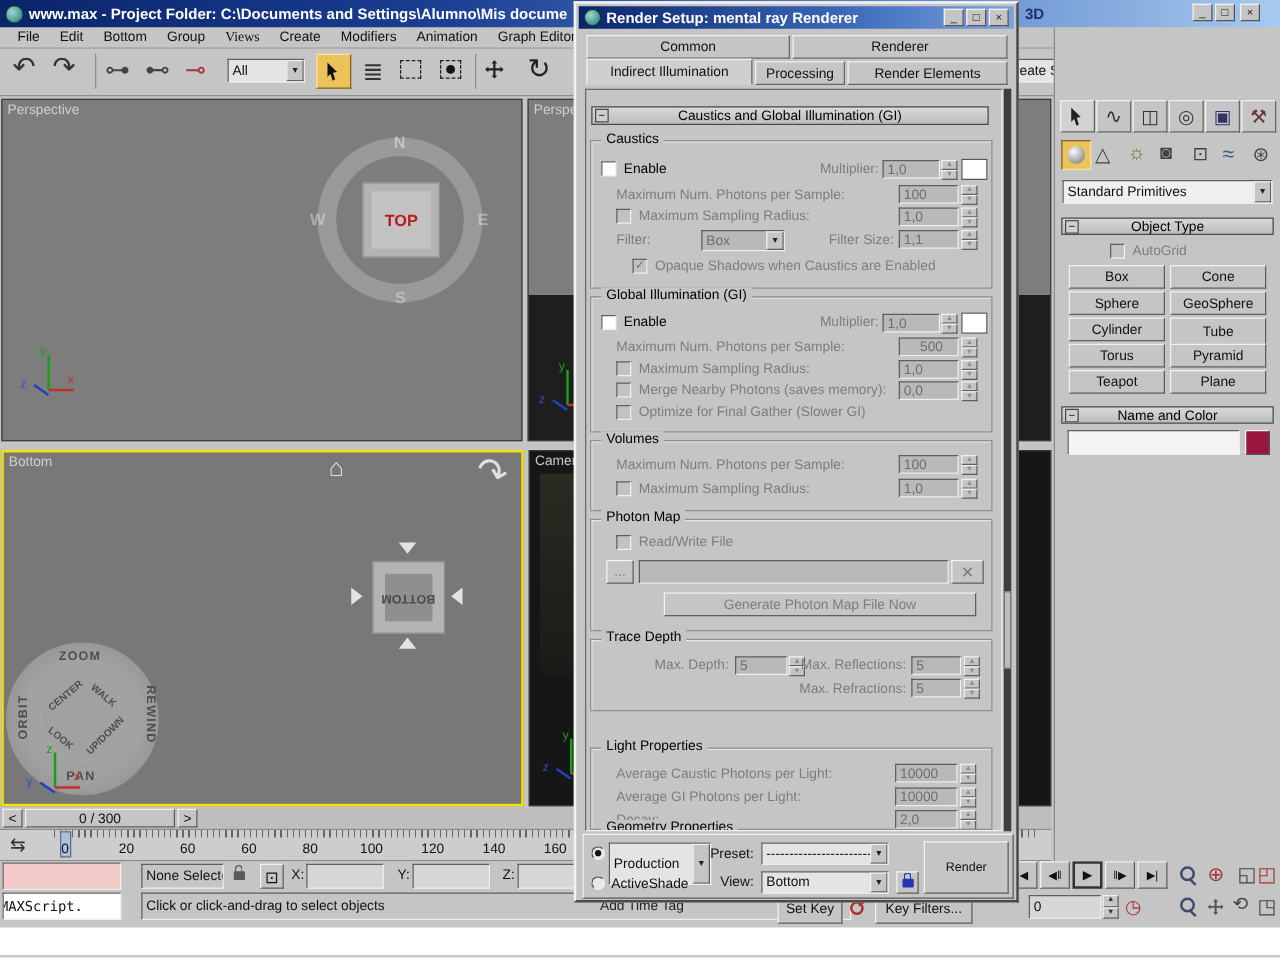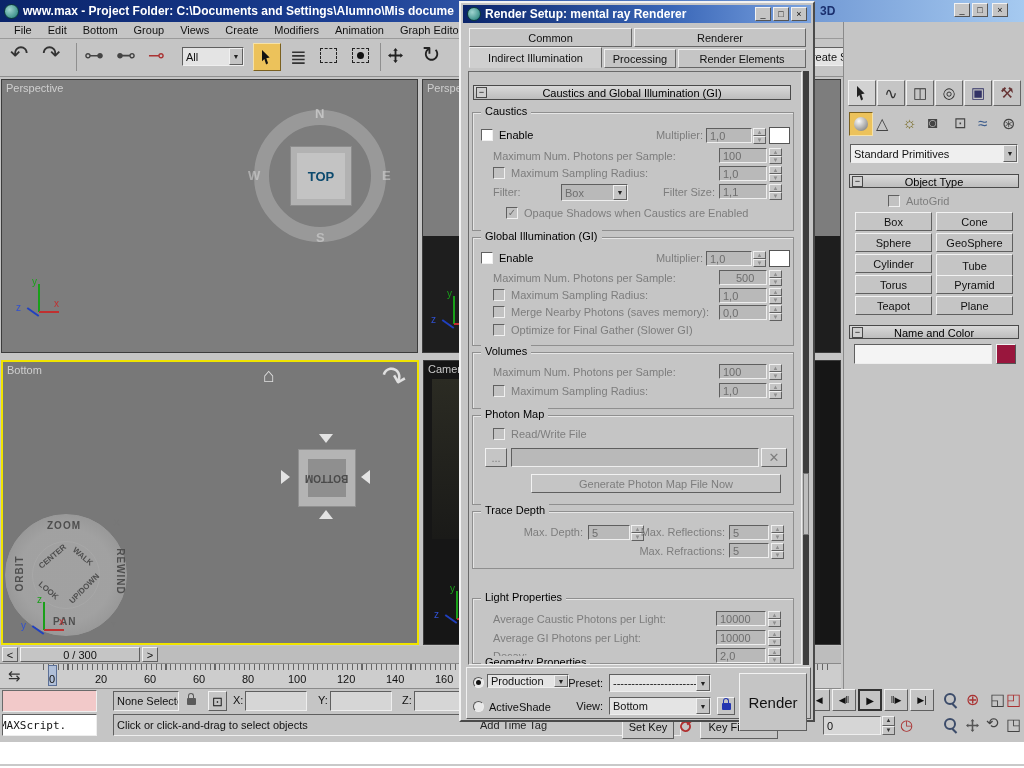--- a/index.html
+++ b/index.html
@@ -66,21 +66,21 @@
     <span class="winbtn" style="left:954px;top:3px;">_</span>
     <span class="winbtn" style="left:972px;top:3px;">□</span>
     <span class="winbtn" style="left:992px;top:3px;">×</span>
   </div>
 
   <div class="abs" style="left:0;top:22px;width:1024px;height:17px;background:#c5c5c5;border-bottom:1px solid #9a9a9a;display:flex;align-items:center;padding-left:6px;box-sizing:border-box;">
     <span style="padding:0 8px;">File</span>
     <span style="padding:0 8px;">Edit</span>
     <span style="padding:0 8px;">Bottom</span>
     <span style="padding:0 8px;">Group</span>
-    <span style="padding:0 8px;">Views</span>
+    <span style="padding:0 8px;font-family:Liberation Serif, serif;">Views</span>
     <span style="padding:0 8px;">Create</span>
     <span style="padding:0 8px;">Modifiers</span>
     <span style="padding:0 8px;">Animation</span>
     <span style="padding:0 8px;">Graph Editors</span>
     <span style="padding:0 8px;">Rendering</span>
   </div>
 
   <div class="abs" style="left:0;top:39px;width:1024px;height:37px;background:#c5c5c5;border-bottom:1px solid #8f8f8f;">
     <span style="position:absolute;left:10px;top:2px;font-size:22px;color:#333;">↶</span>
     <span style="position:absolute;left:42px;top:2px;font-size:22px;color:#333;">↷</span>
@@ -114,21 +114,21 @@
 
   <div class="abs" style="left:1px;top:79px;width:417px;height:274px;background:#7d7d7d;border:1px solid #3c3c3c;box-sizing:border-box;">
     <span class="vplabel">Perspective</span>
     <div style="position:absolute;left:240px;top:22px;width:160px;height:150px;">
       <div style="position:absolute;left:12px;top:8px;width:132px;height:132px;border-radius:50%;border:15px solid rgba(200,200,200,0.38);box-sizing:border-box;"></div>
       <span style="position:absolute;left:73px;top:4px;color:rgba(230,230,230,0.55);font-weight:bold;font-size:13px;">N</span>
       <span style="position:absolute;left:6px;top:66px;color:rgba(230,230,230,0.45);font-weight:bold;font-size:13px;">W</span>
       <span style="position:absolute;left:140px;top:66px;color:rgba(230,230,230,0.45);font-weight:bold;font-size:13px;">E</span>
       <span style="position:absolute;left:74px;top:128px;color:rgba(230,230,230,0.45);font-weight:bold;font-size:13px;">S</span>
       <div style="position:absolute;left:48px;top:44px;width:60px;height:58px;background:#c3c3c3;border:1px solid #8d8d8d;box-shadow:0 0 0 6px #b2b2b2 inset;display:flex;align-items:center;justify-content:center;">
-        <span style="color:#0c4a6e;font-weight:bold;font-size:13px;">TOP</span>
+        <span style="color:#b91c1c;font-weight:bold;font-size:13px;">TOP</span>
       </div>
     </div>
     <div class="tripod" style="left:16px;top:200px;">
       <span class="ay"></span>
         <span class="ax"></span>
         <span class="az"></span>
       <span class="ly">y</span>
         <span class="lx">x</span>
         <span class="lz">z</span>
     </div>
@@ -597,40 +597,40 @@
         <span class="leg">Geometry Properties</span>
       </div>
     </div>
 
     <div style="position:absolute;left:342px;top:68px;width:6px;height:594px;background:#3e3e3e;">
       <div style="position:absolute;left:0;top:402px;width:6px;height:62px;background:#bdbdbd;border:1px solid #777;box-sizing:border-box;"></div>
     </div>
 
     <div style="position:absolute;left:5px;top:664px;width:345px;height:52px;background:#c5c5c5;border:1px solid;border-color:#f0f0f0 #5a5a5a #5a5a5a #f0f0f0;box-sizing:border-box;">
       <span class="radio sel" style="left:6px;top:9px;"></span>
-      <div class="dd en" style="left:20px;top:6px;width:82px;height:14px;">
+      <div class="dd en" style="left:20px;top:6px;width:82px;height:34px;">
         <span>Production</span>
         <span class="ar">▼</span>
       </div>
       <span class="radio" style="left:6px;top:33px;"></span>
       <span class="lf" style="left:22px;top:33px;">ActiveShade</span>
       <span class="rt" style="left:100px;top:9px;width:36px;">Preset:</span>
       <div class="dd en" style="left:142px;top:6px;width:102px;height:18px;">
         <span style="overflow:hidden;">-------------------------</span>
         <span class="ar">▼</span>
       </div>
       <span class="rt" style="left:104px;top:32px;width:32px;">View:</span>
       <div class="dd en" style="left:142px;top:29px;width:102px;height:18px;">
         <span>Bottom</span>
         <span class="ar">▼</span>
       </div>
       <div class="btn" style="left:250px;top:29px;width:18px;height:18px;color:#2436b0;">
           <span class="lockico"></span>
         </div>
-      <div class="btn" style="left:272px;top:5px;width:68px;height:58px;font-size:15px;">
+      <div class="btn" style="left:272px;top:5px;width:68px;height:42px;font-size:10px;">
           <span>Render</span>
         </div>
     </div>
   </div>
 
   <div class="abs" style="left:0;top:742px;width:1024px;height:26px;background:#ffffff;">
     <div style="position:absolute;left:0;top:22px;width:1024px;height:2px;background:#c9c9c9;"></div>
   </div>
 
 </div>

